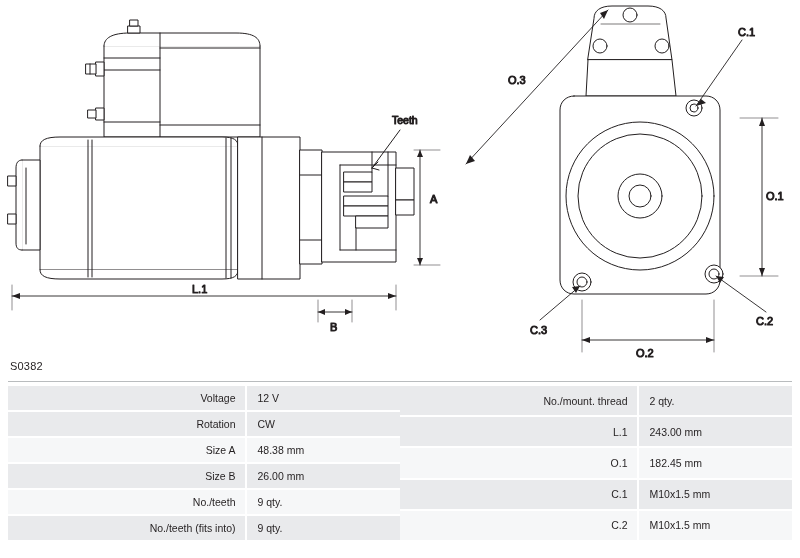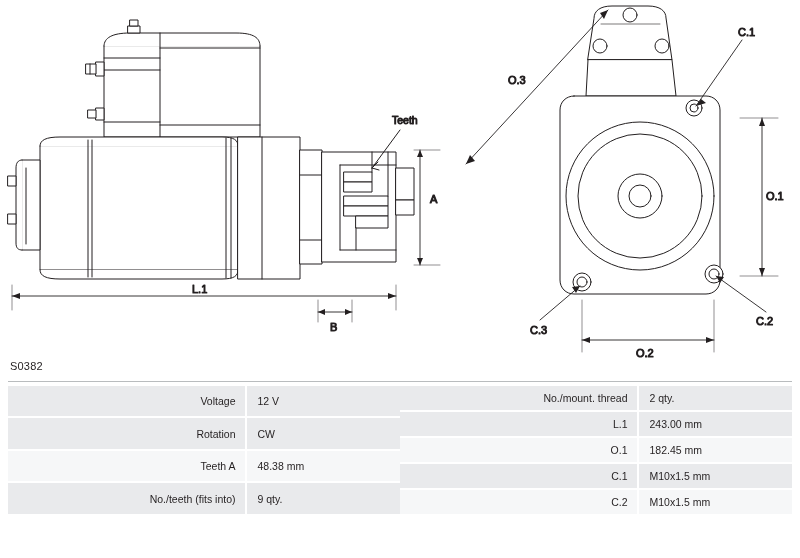--- a/index.html
+++ b/index.html
@@ -246,22 +246,30 @@
       <tbody>
         <tr class="odd">
           <td class="label">Voltage</td>
           <td class="value">12 V</td>
         </tr>
         <tr class="odd">
           <td class="label">Rotation</td>
           <td class="value">CW</td>
         </tr>
         <tr class="even">
-          <td class="label">Teeth A</td>
+          <td class="label">Size A</td>
           <td class="value">48.38 mm</td>
+        </tr>
+        <tr class="odd">
+          <td class="label">Size B</td>
+          <td class="value">26.00 mm</td>
+        </tr>
+        <tr class="even">
+          <td class="label">No./teeth</td>
+          <td class="value">9 qty.</td>
         </tr>
         <tr class="odd">
           <td class="label">No./teeth (fits into)</td>
           <td class="value">9 qty.</td>
         </tr>
       </tbody>
     </table>
 
     <table class="spec tbl-right">
       <tbody>

